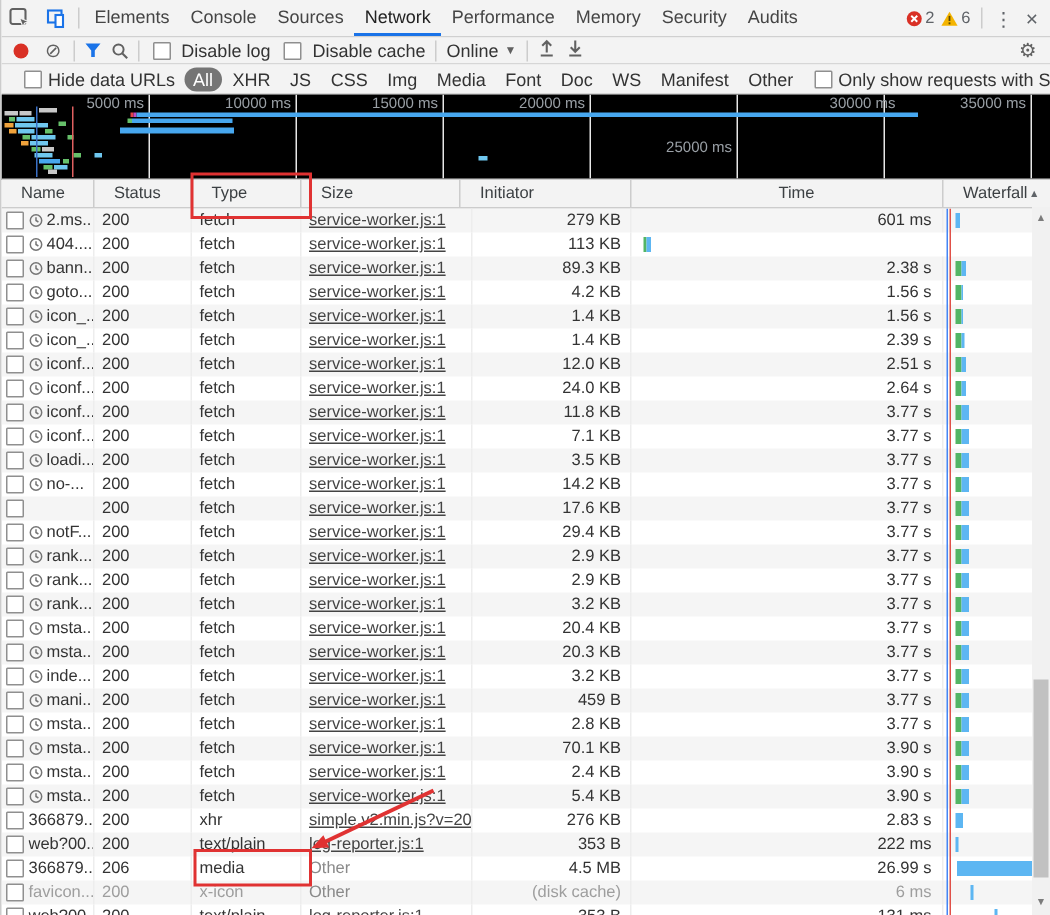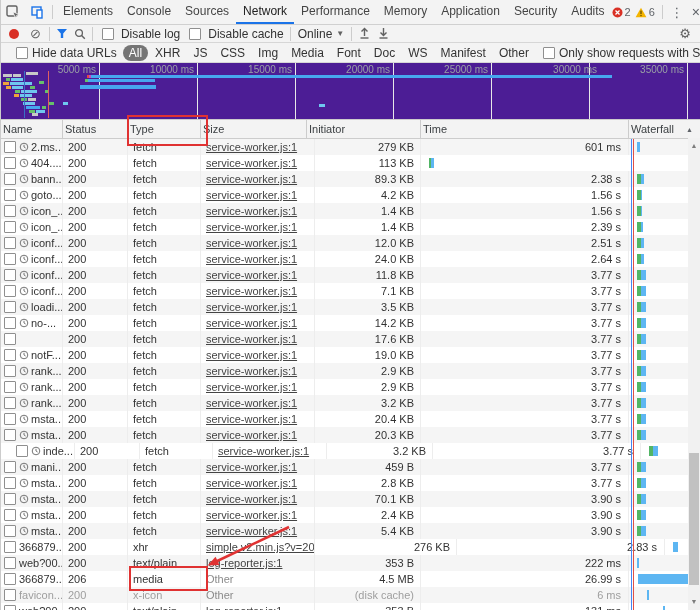--- a/index.html
+++ b/index.html
@@ -28,28 +28,28 @@
   .gear{margin-left:auto;color:#616161;font-size:13px;padding-right:6px;cursor:pointer;}
   .arricon{margin:0 4px;cursor:pointer;}
   
   .filterbar{height:20px;background:#f3f3f3;border-bottom:1px solid #d6d6d6;display:flex;align-items:center;padding:0 3px;box-sizing:border-box;}
   .filterinput{width:116px;height:14px;border:1px solid #4285f4;outline:1px solid #a8c7fa;font-size:11px;padding:0 3px;color:#333;font-family:"Liberation Sans",sans-serif;}
   .pillrow{display:flex;align-items:center;gap:1px;}
   .pill{padding:1px 6px;border-radius:8px;color:#333;font-size:12px;cursor:pointer;white-space:nowrap;}
   .pill.active{background:#757575;color:#fff;}
   .fb-label{font-size:12px;color:#333;white-space:nowrap;}
   
-  .overview{position:relative;height:56px;border-bottom:1px solid #ccc;background:#4c1d95;overflow:hidden;}
+  .overview{position:relative;height:56px;border-bottom:1px solid #ccc;background:#000000;overflow:hidden;}
   .gl{position:absolute;top:0;bottom:0;width:1px;background:#e8e8e8;}
   .ruler-lbl{position:absolute;top:1px;width:58px;text-align:right;font-size:10px;color:#9aa0a6;}
   .ovbar{position:absolute;}
   .ovmark{position:absolute;top:8px;height:47px;width:1px;}
   
   .thead{height:19px;background:#f3f3f3;border-bottom:1px solid #ccc;display:flex;box-sizing:border-box;font-size:11px;color:#3c4043;}
-  .hc{display:flex;align-items:center;padding-left:2px;border-right:1px solid #ccc;box-sizing:border-box;flex:none;}
+  .hc{display:flex;align-items:center;padding-left:13px;border-right:1px solid #ccc;box-sizing:border-box;flex:none;}
   .hc:last-child{border-right:none;}
   .sortarr{margin-left:auto;margin-right:8px;font-size:7px;color:#5f6368;}
   .tbody{position:relative;height:473px;overflow:hidden;}
   .row{display:flex;height:16px;line-height:16px;box-sizing:border-box;cursor:default;}
   .row:nth-child(odd){background:#f5f5f5;}
   .c{flex:none;box-sizing:border-box;border-right:1px solid #ededed;overflow:hidden;white-space:nowrap;}
   .c.name{display:flex;align-items:center;padding-left:3px;}
   .c.name .cb{margin:0 3px 0 0;}
   .clocksvg{flex:none;margin-right:2px;}
   .nm{overflow:hidden;text-overflow:clip;}
@@ -90,21 +90,20 @@
         </svg>
     </span>
     <span class="vdiv"></span>
     <div class="tabs">
         <span class="tab">Elements</span>
         <span class="tab">Console</span>
         <span class="tab">Sources</span>
         <span class="tab sel">Network</span>
         <span class="tab">Performance</span>
         <span class="tab">Memory</span>
-        <span class="tab">Application</span>
         <span class="tab">Security</span>
         <span class="tab">Audits</span>
       </div>
     <div class="tb-right">
       <span class="badge">
         <svg width="11" height="11" viewBox="0 0 11 11">
             <circle cx="5.5" cy="5.5" r="5" fill="#d93025"></circle>
             <path d="M3.5 3.5 L7.5 7.5 M7.5 3.5 L3.5 7.5" stroke="#fff" stroke-width="1.3"></path>
           </svg>
         <span>2</span>
@@ -187,21 +186,21 @@
   <div class="overview" id="overview">
       <div class="gl" style="left: 98px;"></div>
       <div class="ruler-lbl" style="left: 37px;">5000 ms</div>
       <div class="gl" style="left: 196px;"></div>
       <div class="ruler-lbl" style="left: 135px;">10000 ms</div>
       <div class="gl" style="left: 294px;"></div>
       <div class="ruler-lbl" style="left: 233px;">15000 ms</div>
       <div class="gl" style="left: 392px;"></div>
       <div class="ruler-lbl" style="left: 331px;">20000 ms</div>
       <div class="gl" style="left: 490px;"></div>
-      <div class="ruler-lbl" style="left: 429px;">25000 ms</div>
+      <div class="ruler-lbl" style="left: 429px; margin-top: 29px;">25000 ms</div>
       <div class="gl" style="left: 588px;"></div>
       <div class="ruler-lbl" style="left: 538px;">30000 ms</div>
       <div class="gl" style="left: 686px;"></div>
       <div class="ruler-lbl" style="left: 625px;">35000 ms</div>
       <div class="ovbar" style="left: 25px; top: 9px; width: 12px; height: 3px; background: rgb(200, 200, 200);"></div>
       <div class="ovbar" style="left: 2px; top: 11px; width: 9px; height: 3px; background: rgb(200, 200, 200);"></div>
       <div class="ovbar" style="left: 12px; top: 11px; width: 8px; height: 3px; background: rgb(200, 200, 200);"></div>
       <div class="ovbar" style="left: 5px; top: 15px; width: 4px; height: 3px; background: rgb(102, 192, 106);"></div>
       <div class="ovbar" style="left: 10px; top: 15px; width: 12px; height: 3px; background: rgb(111, 199, 239);"></div>
       <div class="ovbar" style="left: 2px; top: 19px; width: 6px; height: 3px; background: rgb(239, 162, 59);"></div>
@@ -245,21 +244,21 @@
       </div>
       <div class="hc" style="width: 73px;">
         <span>Type</span>
       </div>
       <div class="hc" style="width: 106px;">
         <span>Size</span>
       </div>
       <div class="hc" style="width: 114px;">
         <span>Initiator</span>
       </div>
-      <div class="hc" style="width: 208px;">
+      <div class="hc" style="width: 208px; justify-content: center;">
         <span>Time</span>
       </div>
       <div class="hc" style="width: 72px;">
         <span>Waterfall</span>
         <span class="sortarr">▲</span>
       </div>
     </div>
   <div class="tbody" id="tbody">
       <div class="row">
       <div class="c name" style="width: 62px;">
@@ -538,21 +537,21 @@
         <span class="cb"></span>
         <svg class="clocksvg" width="10" height="10" viewBox="0 0 10 10">
             <circle cx="5" cy="5" r="3.8" fill="none" stroke="#757575" stroke-width="1"></circle>
             <path d="M5 2.8 V5 L6.6 6" fill="none" stroke="#757575" stroke-width="1"></path>
           </svg>
         <span class="nm">notF...</span>
       </div>
       <div class="c st" style="width: 65px;">200</div>
       <div class="c ty" style="width: 73px;">fetch</div>
       <div class="c in" style="width: 114px;"><span class="lnk">service-worker.js:1</span></div>
-      <div class="c sz" style="width: 106px;">19.0 KB</div>
+      <div class="c sz" style="width: 106px;">29.4 KB</div>
       <div class="c tm" style="width: 208px;">3.77 s</div>
       <div class="c wf" style="width: 72px;">
         <span class="wfbar" style="left: 8px;">
             <span class="wg" style="width: 4px; background: rgb(82, 181, 101);"></span>
             <span class="wb" style="width: 5px; background: rgb(93, 182, 242);"></span>
           </span>
       </div>
     </div>
       <div class="row">
       <div class="c name" style="width: 62px;">
@@ -653,21 +652,21 @@
       <div class="c sz" style="width: 106px;">20.3 KB</div>
       <div class="c tm" style="width: 208px;">3.77 s</div>
       <div class="c wf" style="width: 72px;">
         <span class="wfbar" style="left: 8px;">
             <span class="wg" style="width: 4px; background: rgb(82, 181, 101);"></span>
             <span class="wb" style="width: 5px; background: rgb(93, 182, 242);"></span>
           </span>
       </div>
     </div>
       <div class="row">
-      <div class="c name" style="width: 62px; margin-left: 12px;">
+      <div class="c name" style="width: 62px;">
         <span class="cb"></span>
         <svg class="clocksvg" width="10" height="10" viewBox="0 0 10 10">
             <circle cx="5" cy="5" r="3.8" fill="none" stroke="#757575" stroke-width="1"></circle>
             <path d="M5 2.8 V5 L6.6 6" fill="none" stroke="#757575" stroke-width="1"></path>
           </svg>
         <span class="nm">inde...</span>
       </div>
       <div class="c st" style="width: 65px;">200</div>
       <div class="c ty" style="width: 73px;">fetch</div>
       <div class="c in" style="width: 114px;"><span class="lnk">service-worker.js:1</span></div>
@@ -787,21 +786,21 @@
     </div>
       <div class="row">
       <div class="c name" style="width: 62px;">
         <span class="cb"></span>
 
         <span class="nm">366879...</span>
       </div>
       <div class="c st" style="width: 65px;">200</div>
       <div class="c ty" style="width: 73px;">xhr</div>
       <div class="c in" style="width: 114px;"><span class="lnk">simple.v2.min.js?v=20190...</span></div>
-      <div class="c sz" style="width: 106px; margin-left: 36px;">276 KB</div>
+      <div class="c sz" style="width: 106px;">276 KB</div>
       <div class="c tm" style="width: 208px;">2.83 s</div>
       <div class="c wf" style="width: 72px;">
         <span class="wfbar" style="left: 8px;">
             <span class="wg" style="width: 0px; background: rgb(82, 181, 101);"></span>
             <span class="wb" style="width: 5px; background: rgb(93, 182, 242);"></span>
           </span>
       </div>
     </div>
       <div class="row">
       <div class="c name" style="width: 62px;">

